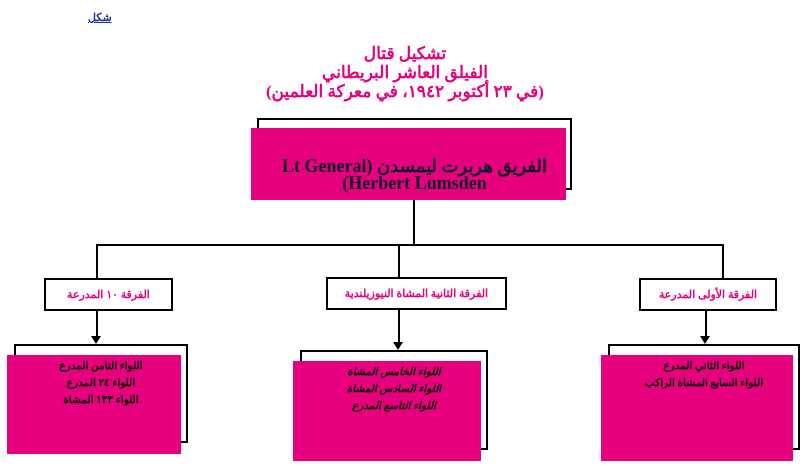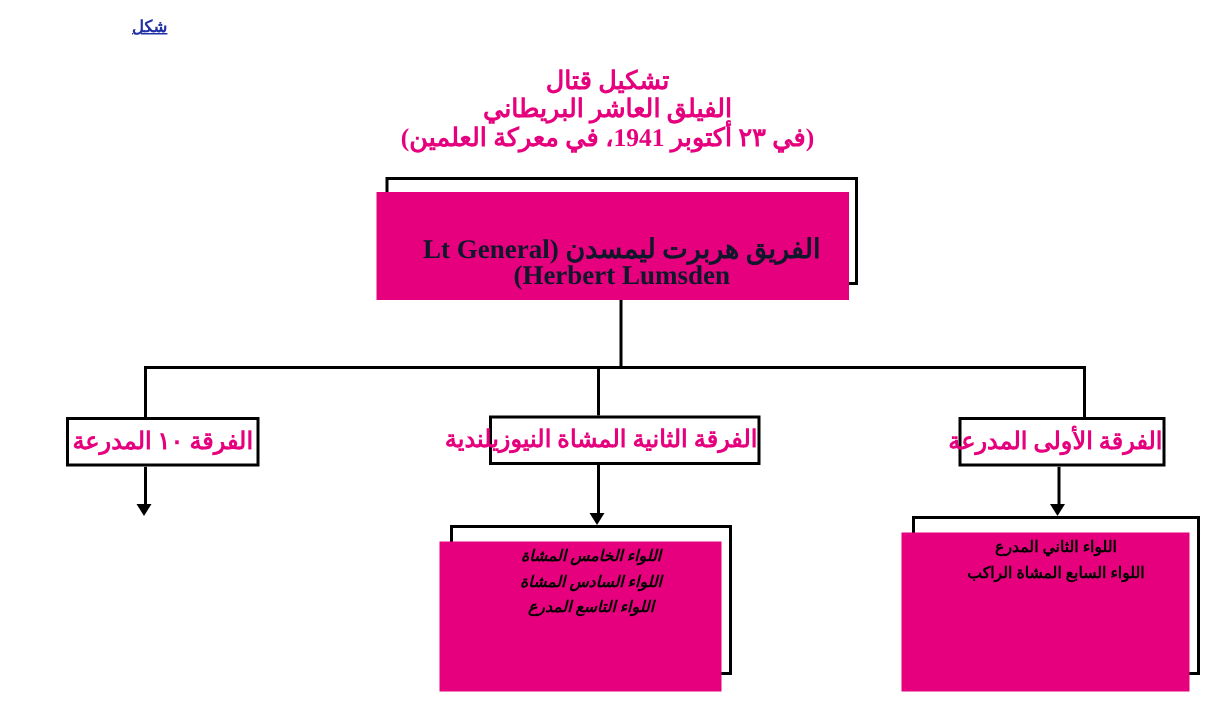--- a/index.html
+++ b/index.html
@@ -106,21 +106,21 @@
     margin-top: 8px;
   }
 
   
   .div-box {
     height: 33px;
   }
   .div-box .div-label {
     color: #e6007e;
     font-weight: bold;
-    font-size: 16px;
+    font-size: 11px;
     line-height: 29px;
     white-space: nowrap;
     direction: rtl;
     unicode-bidi: embed;
     text-align: center;
   }
   #div-box-0 { left: 44px;  top: 278px; width: 129px; }
   #div-box-1 { left: 326px; top: 277px; width: 181px; }
   #div-box-2 { left: 639px; top: 278px; width: 138px; }
 
@@ -187,21 +187,21 @@
 </head>
 <body>
 
 <div id="canvas">
 
   <div class="fig-label">شكل</div>
 
   <div class="heading">
     <span class="h-line">تشكيل قتال</span>
     <span class="h-line">الفيلق العاشر البريطاني</span>
-    <span class="h-line">(في ٢٣ أكتوبر 1941، في معركة العلمين)</span>
+    <span class="h-line">(في ٢٣ أكتوبر ١٩٤٢، في معركة العلمين)</span>
   </div>
 
   <div class="conn v-line" id="conn-main-down"></div>
   <div class="conn h-line-bus" id="conn-bus"></div>
   <div class="conn v-line" id="conn-branch-0"></div>
   <div class="conn v-line" id="conn-branch-1"></div>
   <div class="conn v-line" id="conn-branch-2"></div>
 
   <div class="conn v-line" id="conn-div0-down"></div>
   <div class="arrow-head" id="arrow-0"></div>
@@ -221,20 +221,28 @@
   <div class="box div-box" id="div-box-0">
     <div class="div-label">الفرقة ١٠ المدرعة</div>
   </div>
   <div class="box div-box" id="div-box-1">
     <div class="div-label">الفرقة الثانية المشاة النيوزيلندية</div>
   </div>
   <div class="box div-box" id="div-box-2">
     <div class="div-label">الفرقة الأولى المدرعة</div>
   </div>
 
+  <div class="box brigade-box" id="brig-box-0">
+    <div class="shadow"></div>
+    <div class="brigade-list">
+      <span class="brig-item">اللواء الثامن المدرع</span>
+      <span class="brig-item">اللواء ٢٤ المدرع</span>
+      <span class="brig-item">اللواء ١٣٣ المشاة</span>
+    </div>
+  </div>
 
   <div class="box brigade-box" id="brig-box-1">
     <div class="shadow"></div>
     <div class="brigade-list">
       <span class="brig-item">اللواء الخامس المشاة</span>
       <span class="brig-item">اللواء السادس المشاة</span>
       <span class="brig-item">اللواء التاسع المدرع</span>
     </div>
   </div>
 

